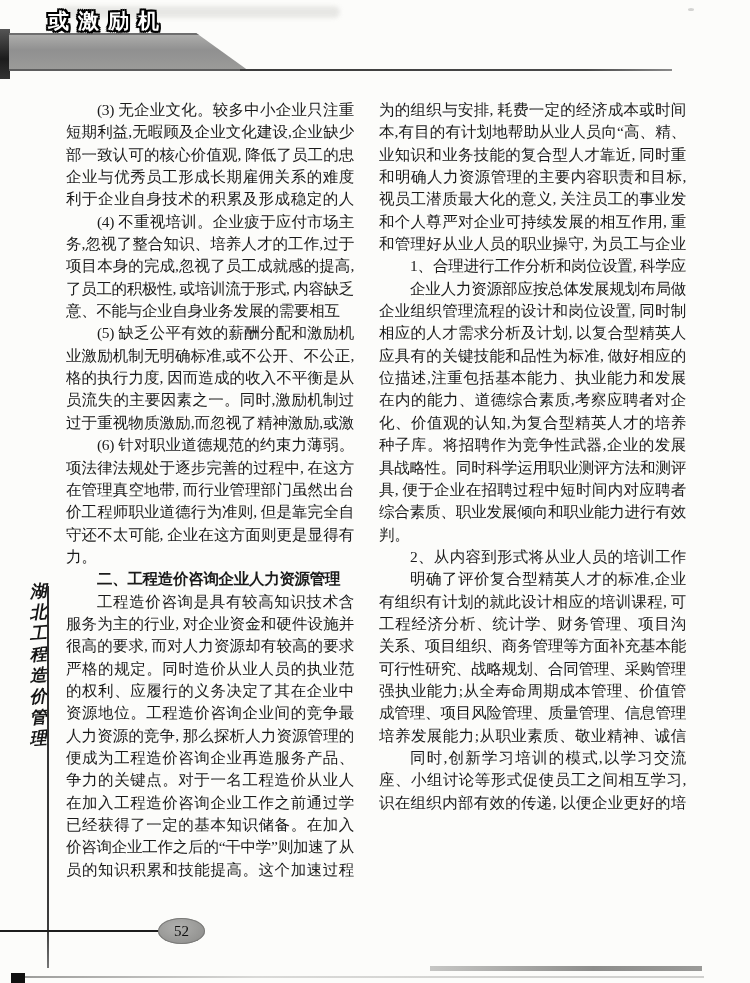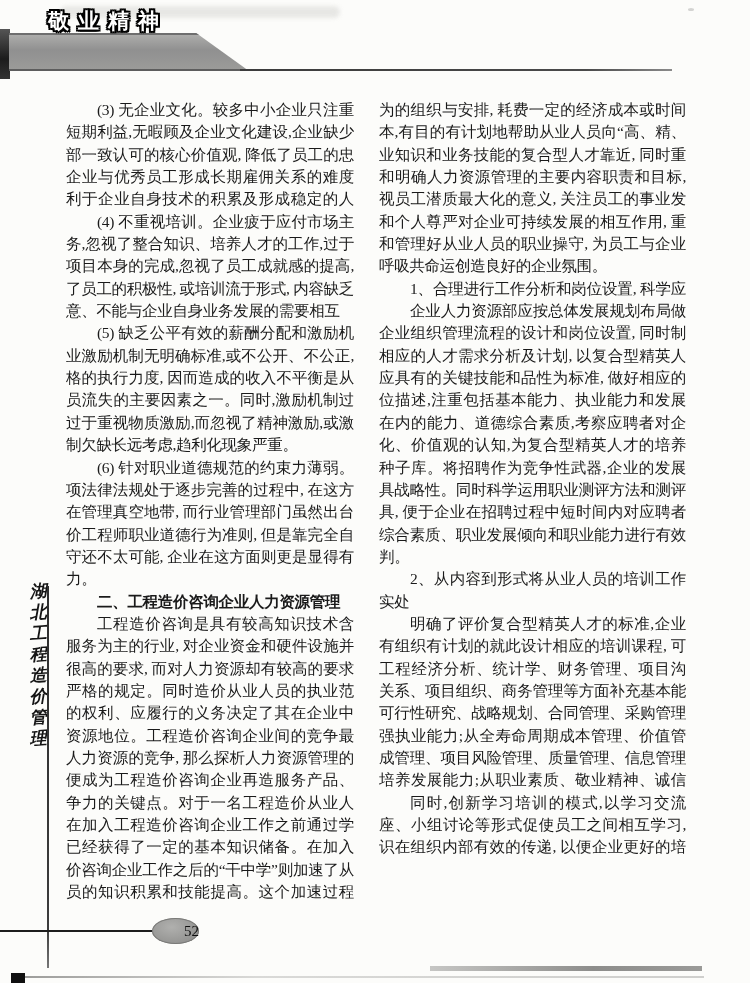--- a/index.html
+++ b/index.html
@@ -39,62 +39,61 @@
   
   .side-title{position:absolute;left:24px;top:581px;width:28px;text-align:center;}
   .side-char{height:21px;line-height:20px;font-size:17px;font-weight:bold;
     font-style:italic;transform:rotate(-4deg);color:#141414;
     font-family:"DejaVu Serif",serif;}
   .v-rule{position:absolute;left:47px;top:586px;width:2px;height:382px;
     background:linear-gradient(180deg,#2e2e2e 0%,#3c3c3c 90%,#777 100%);}
   
   .footer-line{position:absolute;left:0;top:930px;width:162px;height:2px;
     background:#1d1d1d;}
-  .page-badge{position:absolute;left:152px;top:918px;width:47px;height:26px;
-    border-radius:50%;text-align:right;line-height:26px;font-size:15px;
+  .page-badge{position:absolute;left:158px;top:918px;width:47px;height:26px;
+    border-radius:50%;text-align:center;line-height:26px;font-size:15px;
     color:#0d0d0d;background:radial-gradient(ellipse at 42% 35%,#b0b0ae,#8e8e8c 85%);
     box-shadow:inset 0 0 0 1px #7a7a78;}
   
   .bottom-bar-right{position:absolute;left:430px;top:966px;width:272px;height:5px;
     background:linear-gradient(90deg,#c6c6c4 0%,#8d8d8b 60%,#9a9a98 100%);}
   .bottom-edge{position:absolute;left:14px;top:976px;width:690px;height:2px;
     background:linear-gradient(90deg,#9a9a98,#d9d9d7 35%,#cfcfcd 100%);}
   .corner-nub{position:absolute;left:11px;top:973px;width:14px;height:10px;
     background:#101010;}
 </style>
 </head>
 <body>
 
 <div class="page">
 
   <div class="scan-blob"></div>
   <div class="scan-dot"></div>
 
   <div class="banner-tab"></div>
   <div class="banner"></div>
-  <div class="banner-text">敬业精神</div>
+  <div class="banner-text">或激励机</div>
   <div class="header-rule"></div>
 
   <div class="col col-left">
       <div class="line just ind">(3) 无企业文化。较多中小企业只注重企业的</div>
       <div class="line just">短期利益,无暇顾及企业文化建设,企业缺少被内</div>
       <div class="line just">部一致认可的核心价值观, 降低了员工的忠诚度,</div>
       <div class="line just">企业与优秀员工形成长期雇佣关系的难度加大,不</div>
       <div class="line just">利于企业自身技术的积累及形成稳定的人力资本;</div>
       <div class="line just ind">(4) 不重视培训。企业疲于应付市场主流业</div>
       <div class="line just">务,忽视了整合知识、培养人才的工作,过于关注</div>
       <div class="line just">项目本身的完成,忽视了员工成就感的提高,降低</div>
       <div class="line just">了员工的积极性, 或培训流于形式, 内容缺乏新</div>
       <div class="line">意、不能与企业自身业务发展的需要相互衔接。</div>
       <div class="line just ind">(5) 缺乏公平有效的薪酬分配和激励机制。企</div>
       <div class="line just">业激励机制无明确标准,或不公开、不公正,缺乏严</div>
       <div class="line just">格的执行力度, 因而造成的收入不平衡是从业人</div>
       <div class="line just">员流失的主要因素之一。同时,激励机制过于单一,</div>
       <div class="line just">过于重视物质激励,而忽视了精神激励,或激励机</div>
-      <div class="line">制欠缺长远考虑,趋利化现象严重。</div>
       <div class="line just ind">(6) 针对职业道德规范的约束力薄弱。我国各</div>
       <div class="line just">项法律法规处于逐步完善的过程中, 在这方面存</div>
       <div class="line just">在管理真空地带, 而行业管理部门虽然出台了造</div>
       <div class="line just">价工程师职业道德行为准则, 但是靠完全自觉遵</div>
       <div class="line just">守还不太可能, 企业在这方面则更是显得有心无</div>
       <div class="line">力。</div>
       <div class="line ind bold">二、工程造价咨询企业人力资源管理对策</div>
       <div class="line just ind">工程造价咨询是具有较高知识技术含量的以</div>
       <div class="line just">服务为主的行业, 对企业资金和硬件设施并没有</div>
       <div class="line just">很高的要求, 而对人力资源却有较高的要求和较</div>
@@ -110,36 +109,34 @@
       <div class="line just">员的知识积累和技能提高。这个加速过程需要人</div>
     </div>
   <div class="col col-right">
       <div class="line just">为的组织与安排, 耗费一定的经济成本或时间成</div>
       <div class="line just">本,有目的有计划地帮助从业人员向“高、精、尖”专</div>
       <div class="line just">业知识和业务技能的复合型人才靠近, 同时重视</div>
       <div class="line just">和明确人力资源管理的主要内容职责和目标,重</div>
       <div class="line just">视员工潜质最大化的意义, 关注员工的事业发展</div>
       <div class="line just">和个人尊严对企业可持续发展的相互作用, 重视</div>
       <div class="line just">和管理好从业人员的职业操守, 为员工与企业同</div>
-      <div class="line">呼吸共命运创造良好的企业氛围。</div>
       <div class="line just ind">1、合理进行工作分析和岗位设置, 科学应用</div>
       <div class="line just ind">企业人力资源部应按总体发展规划布局做好</div>
       <div class="line just">企业组织管理流程的设计和岗位设置, 同时制订</div>
       <div class="line just">相应的人才需求分析及计划, 以复合型精英人才</div>
       <div class="line just">应具有的关键技能和品性为标准, 做好相应的岗</div>
       <div class="line just">位描述,注重包括基本能力、执业能力和发展能力</div>
       <div class="line just">在内的能力、道德综合素质,考察应聘者对企业文</div>
       <div class="line just">化、价值观的认知,为复合型精英人才的培养提供</div>
       <div class="line just">种子库。将招聘作为竞争性武器,企业的发展将更</div>
       <div class="line just">具战略性。同时科学运用职业测评方法和测评工</div>
       <div class="line just">具, 便于企业在招聘过程中短时间内对应聘者的</div>
       <div class="line just">综合素质、职业发展倾向和职业能力进行有效评</div>
       <div class="line">判。</div>
       <div class="line just ind">2、从内容到形式将从业人员的培训工作落到</div>
-      <div class="line">实处</div>
       <div class="line just ind">明确了评价复合型精英人才的标准,企业还应</div>
       <div class="line just">有组织有计划的就此设计相应的培训课程, 可从</div>
       <div class="line just">工程经济分析、统计学、财务管理、项目沟通、人际</div>
       <div class="line just">关系、项目组织、商务管理等方面补充基本能力;从</div>
       <div class="line just">可行性研究、战略规划、合同管理、采购管理方面加</div>
       <div class="line just">强执业能力;从全寿命周期成本管理、价值管理、集</div>
       <div class="line just">成管理、项目风险管理、质量管理、信息管理等方面</div>
       <div class="line just">培养发展能力;从职业素质、敬业精神、诚信价值观</div>
       <div class="line just ind">同时,创新学习培训的模式,以学习交流会、讲</div>
       <div class="line just">座、小组讨论等形式促使员工之间相互学习,使知</div>

